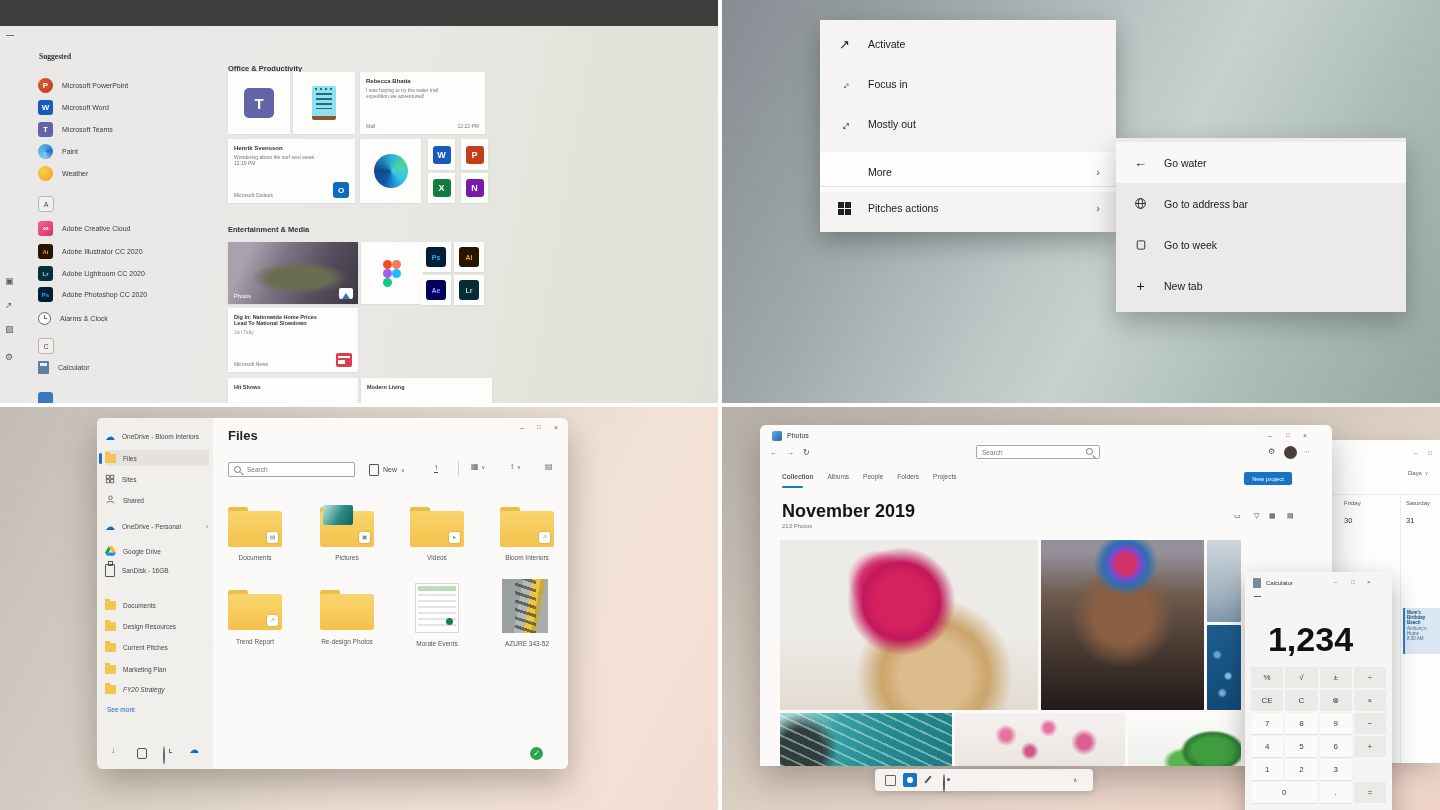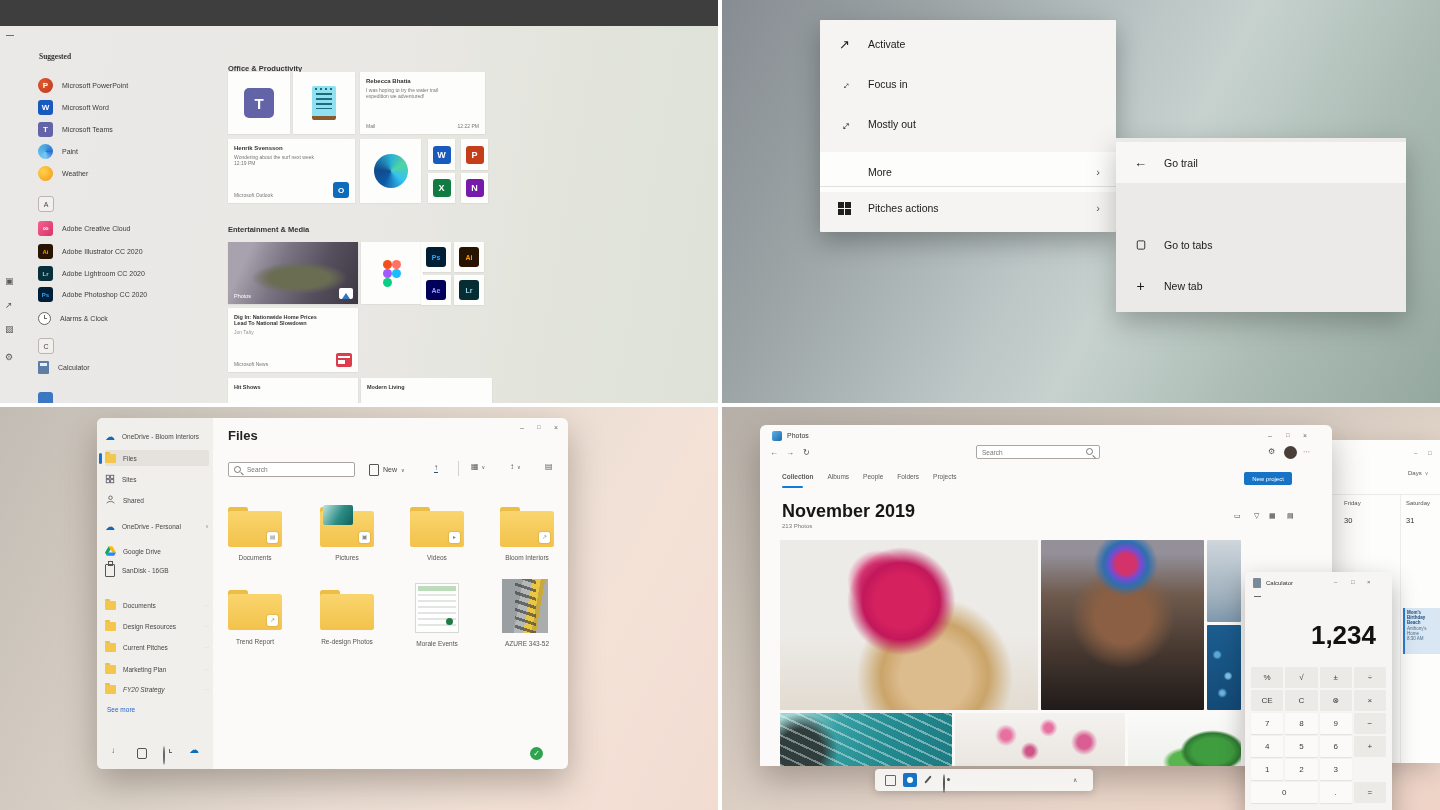--- a/index.html
+++ b/index.html
@@ -311,29 +311,41 @@
             </span>
           </span>
         <span class="mlabel">Pitches actions</span>
         <span class="mchev">›</span>
       </div>
     </div>
 
     <div class="sub" style="left:394px;top:138px;width:290px;height:174px;">
       <div class="mrow hl" style="top:4px;">
         <span class="mic">←</span>
-        <span class="mlabel">Go trail</span>
+        <span class="mlabel">Go water</span>
+      </div>
+      <div class="mrow" style="top:45px;">
+        <span class="mic">
+          <svg viewBox="0 0 16 16" width="13" height="13">
+              <g fill="none" stroke="#222" stroke-width="1.1">
+                <circle cx="8" cy="8" r="6"></circle>
+                <ellipse cx="8" cy="8" rx="2.6" ry="6"></ellipse>
+                <path d="M2 8h12"></path>
+              </g>
+            </svg>
+        </span>
+        <span class="mlabel">Go to address bar</span>
       </div>
       <div class="mrow" style="top:86px;">
         <span class="mic">
           <svg width="12" height="12" viewBox="0 0 16 16">
               <rect x="3" y="2.5" width="10" height="11" rx="1.5" fill="none" stroke="#222" stroke-width="1.2"></rect>
             </svg>
         </span>
-        <span class="mlabel">Go to tabs</span>
+        <span class="mlabel">Go to week</span>
       </div>
       <div class="mrow" style="top:127px;">
         <span class="mic" style="font-size:14px;">+</span>
         <span class="mlabel">New tab</span>
       </div>
     </div>
   </div>
 
   <div class="q q-bl">
     <div class="win" style="left:97px;top:11px;width:471px;height:351px;">
@@ -554,21 +566,21 @@
       <span class="a t6 c5" style="left:198px;top:7px;">∧</span>
     </div>
 
     <div class="a" style="left:523px;top:165px;width:147px;height:245px;background:#f6f5f3;border-radius:4px 4px 0 0;box-shadow:0 10px 26px rgba(0,0,0,.3);">
       <div class="a" style="left:8px;top:6px;width:8px;height:10px;background:#7a8a99;border-radius:1px;"></div>
       <span class="a t6 c3" style="left:21px;top:8px;">Calculator</span>
       <span class="a ctrlg" style="left:89px;top:7px;font-size:6px;">–</span>
       <span class="a ctrlg" style="left:106px;top:7px;font-size:6px;">□</span>
       <span class="a ctrlg" style="left:122px;top:7px;font-size:6px;">×</span>
       <span class="a" style="left:9px;top:20px;font-size:7px;font-weight:bold;color:#333;">—</span>
-      <div class="a" style="left:0;top:48px;width:131px;height:34px;text-align:right;font-size:26px;font-weight:600;color:#111;">1,234</div>
+      <div class="a" style="left:0;top:48px;width:131px;height:34px;text-align:center;font-size:34px;font-weight:600;color:#111;">1,234</div>
       <div class="a" style="left:6px;top:95px;width:135px;display:grid;grid-template-columns:repeat(4,1fr);gap:2px;">
         <div class="key kop">%</div>
         <div class="key kop">√</div>
         <div class="key kop">±</div>
         <div class="key kop">÷</div>
         <div class="key kop">CE</div>
         <div class="key kop">C</div>
         <div class="key kop">⊗</div>
         <div class="key kop">×</div>
         <div class="key knum">7</div>

